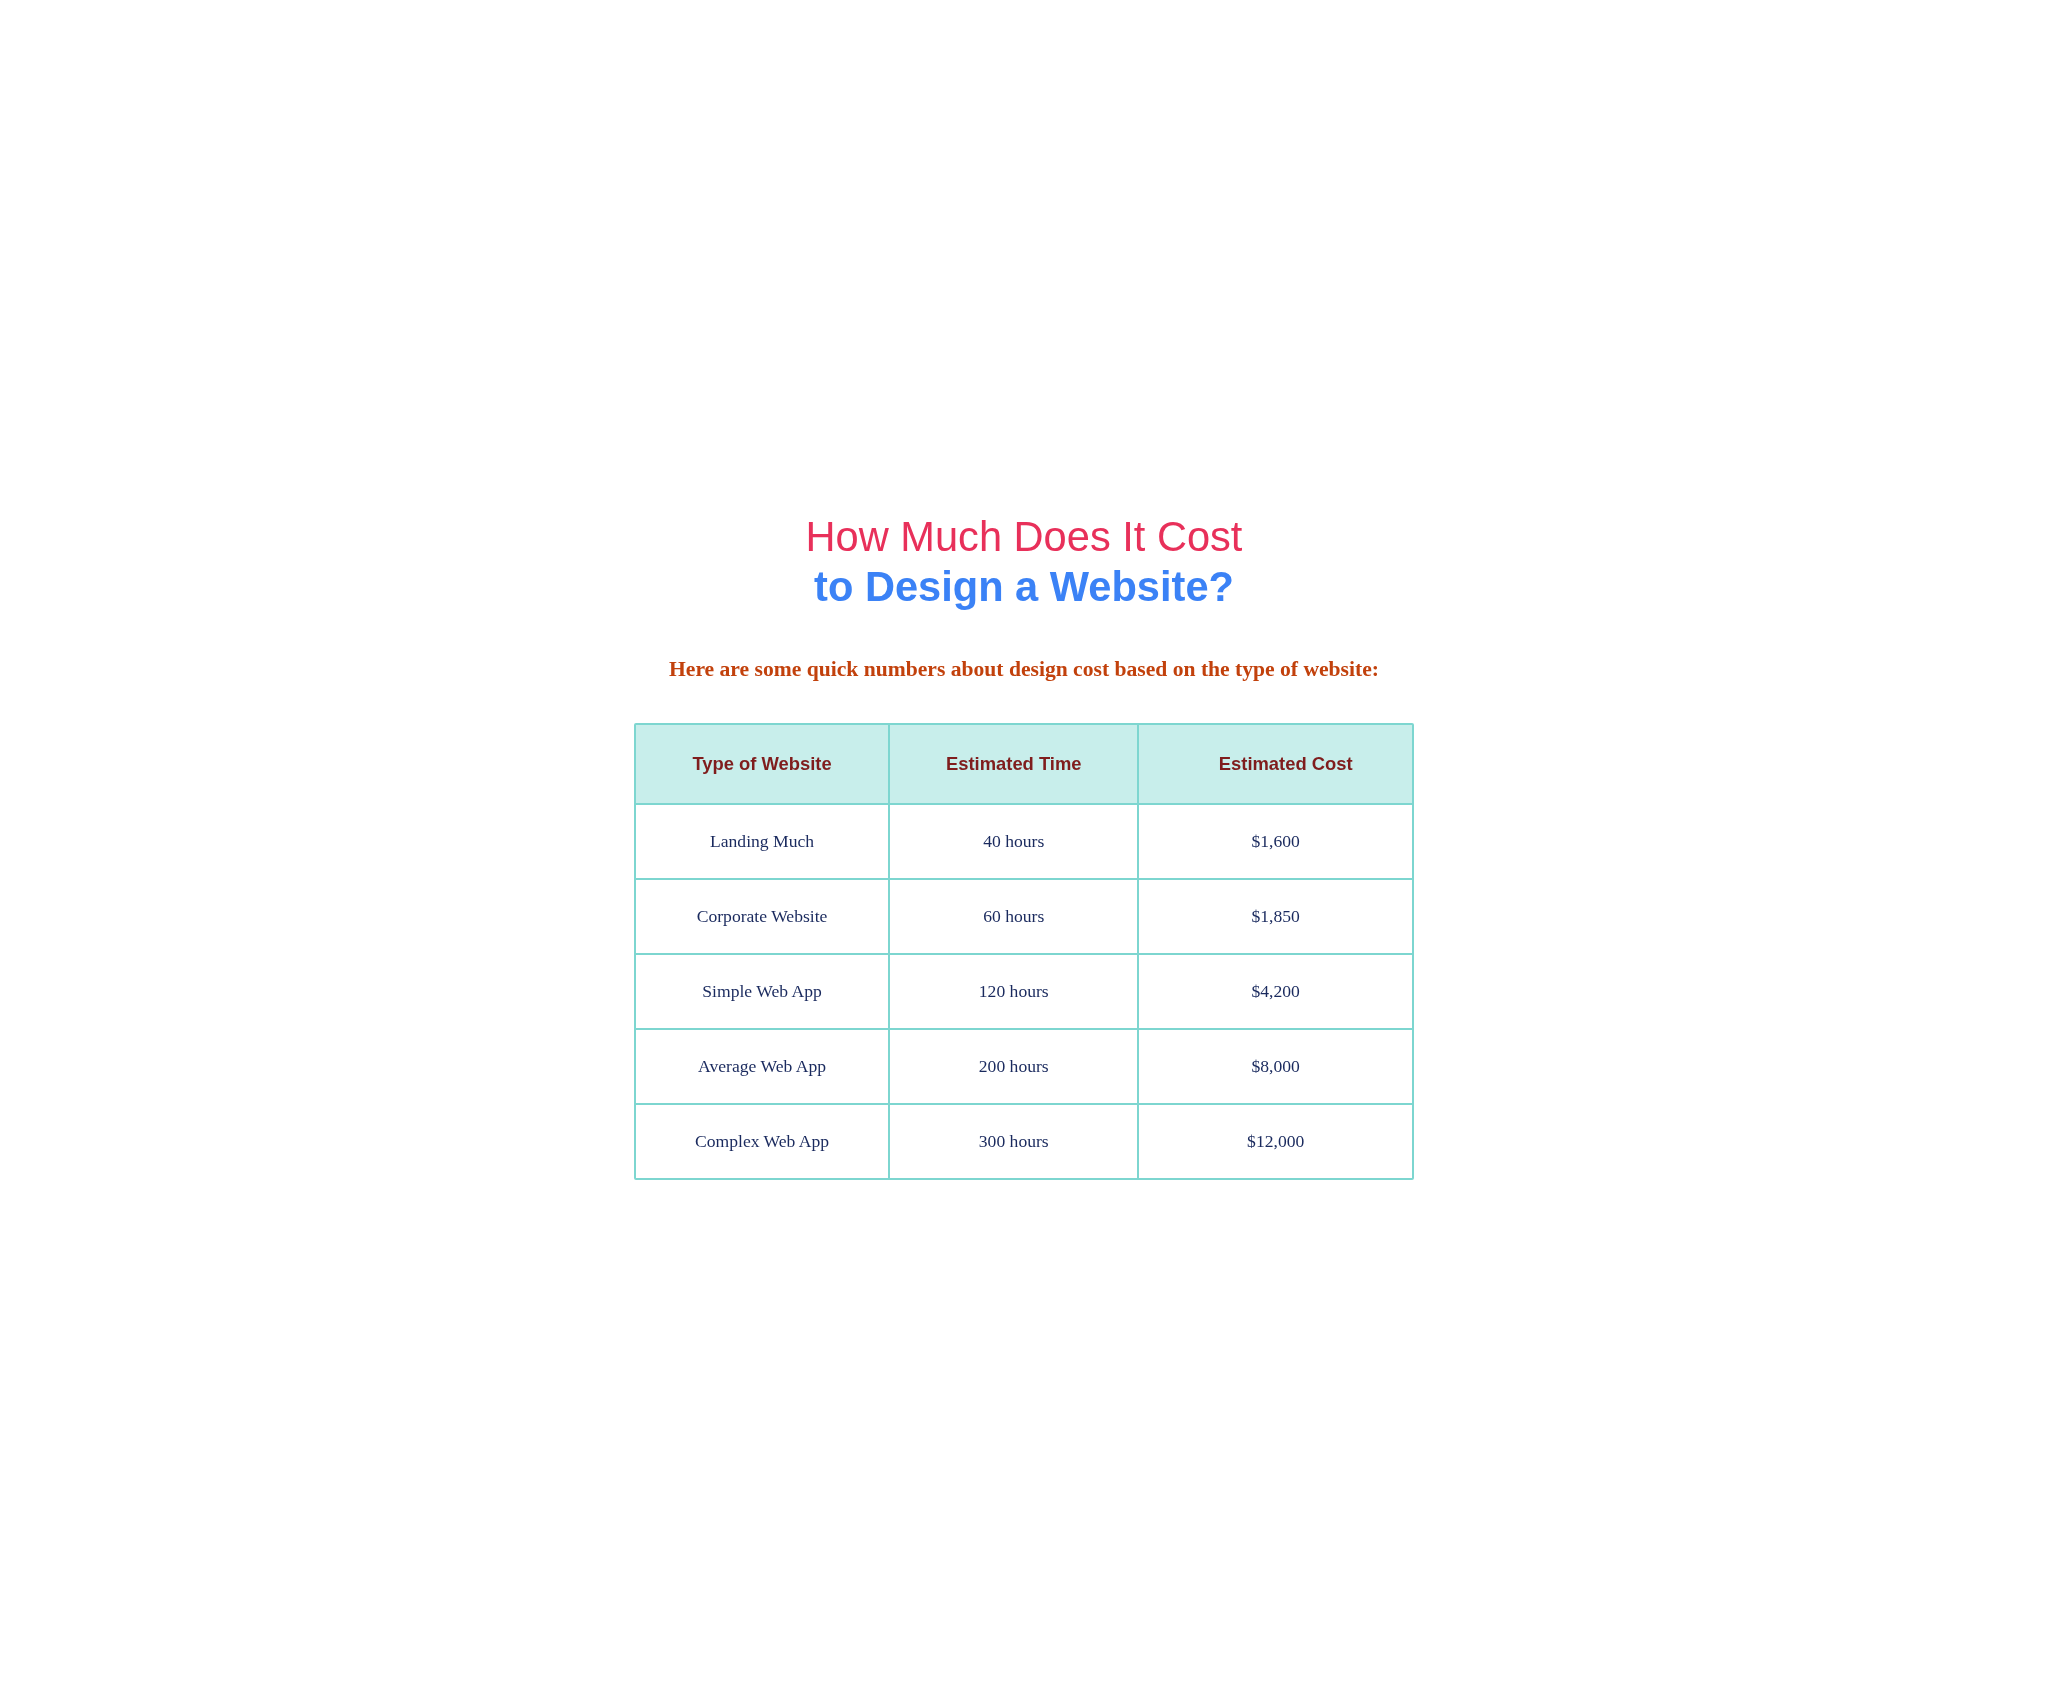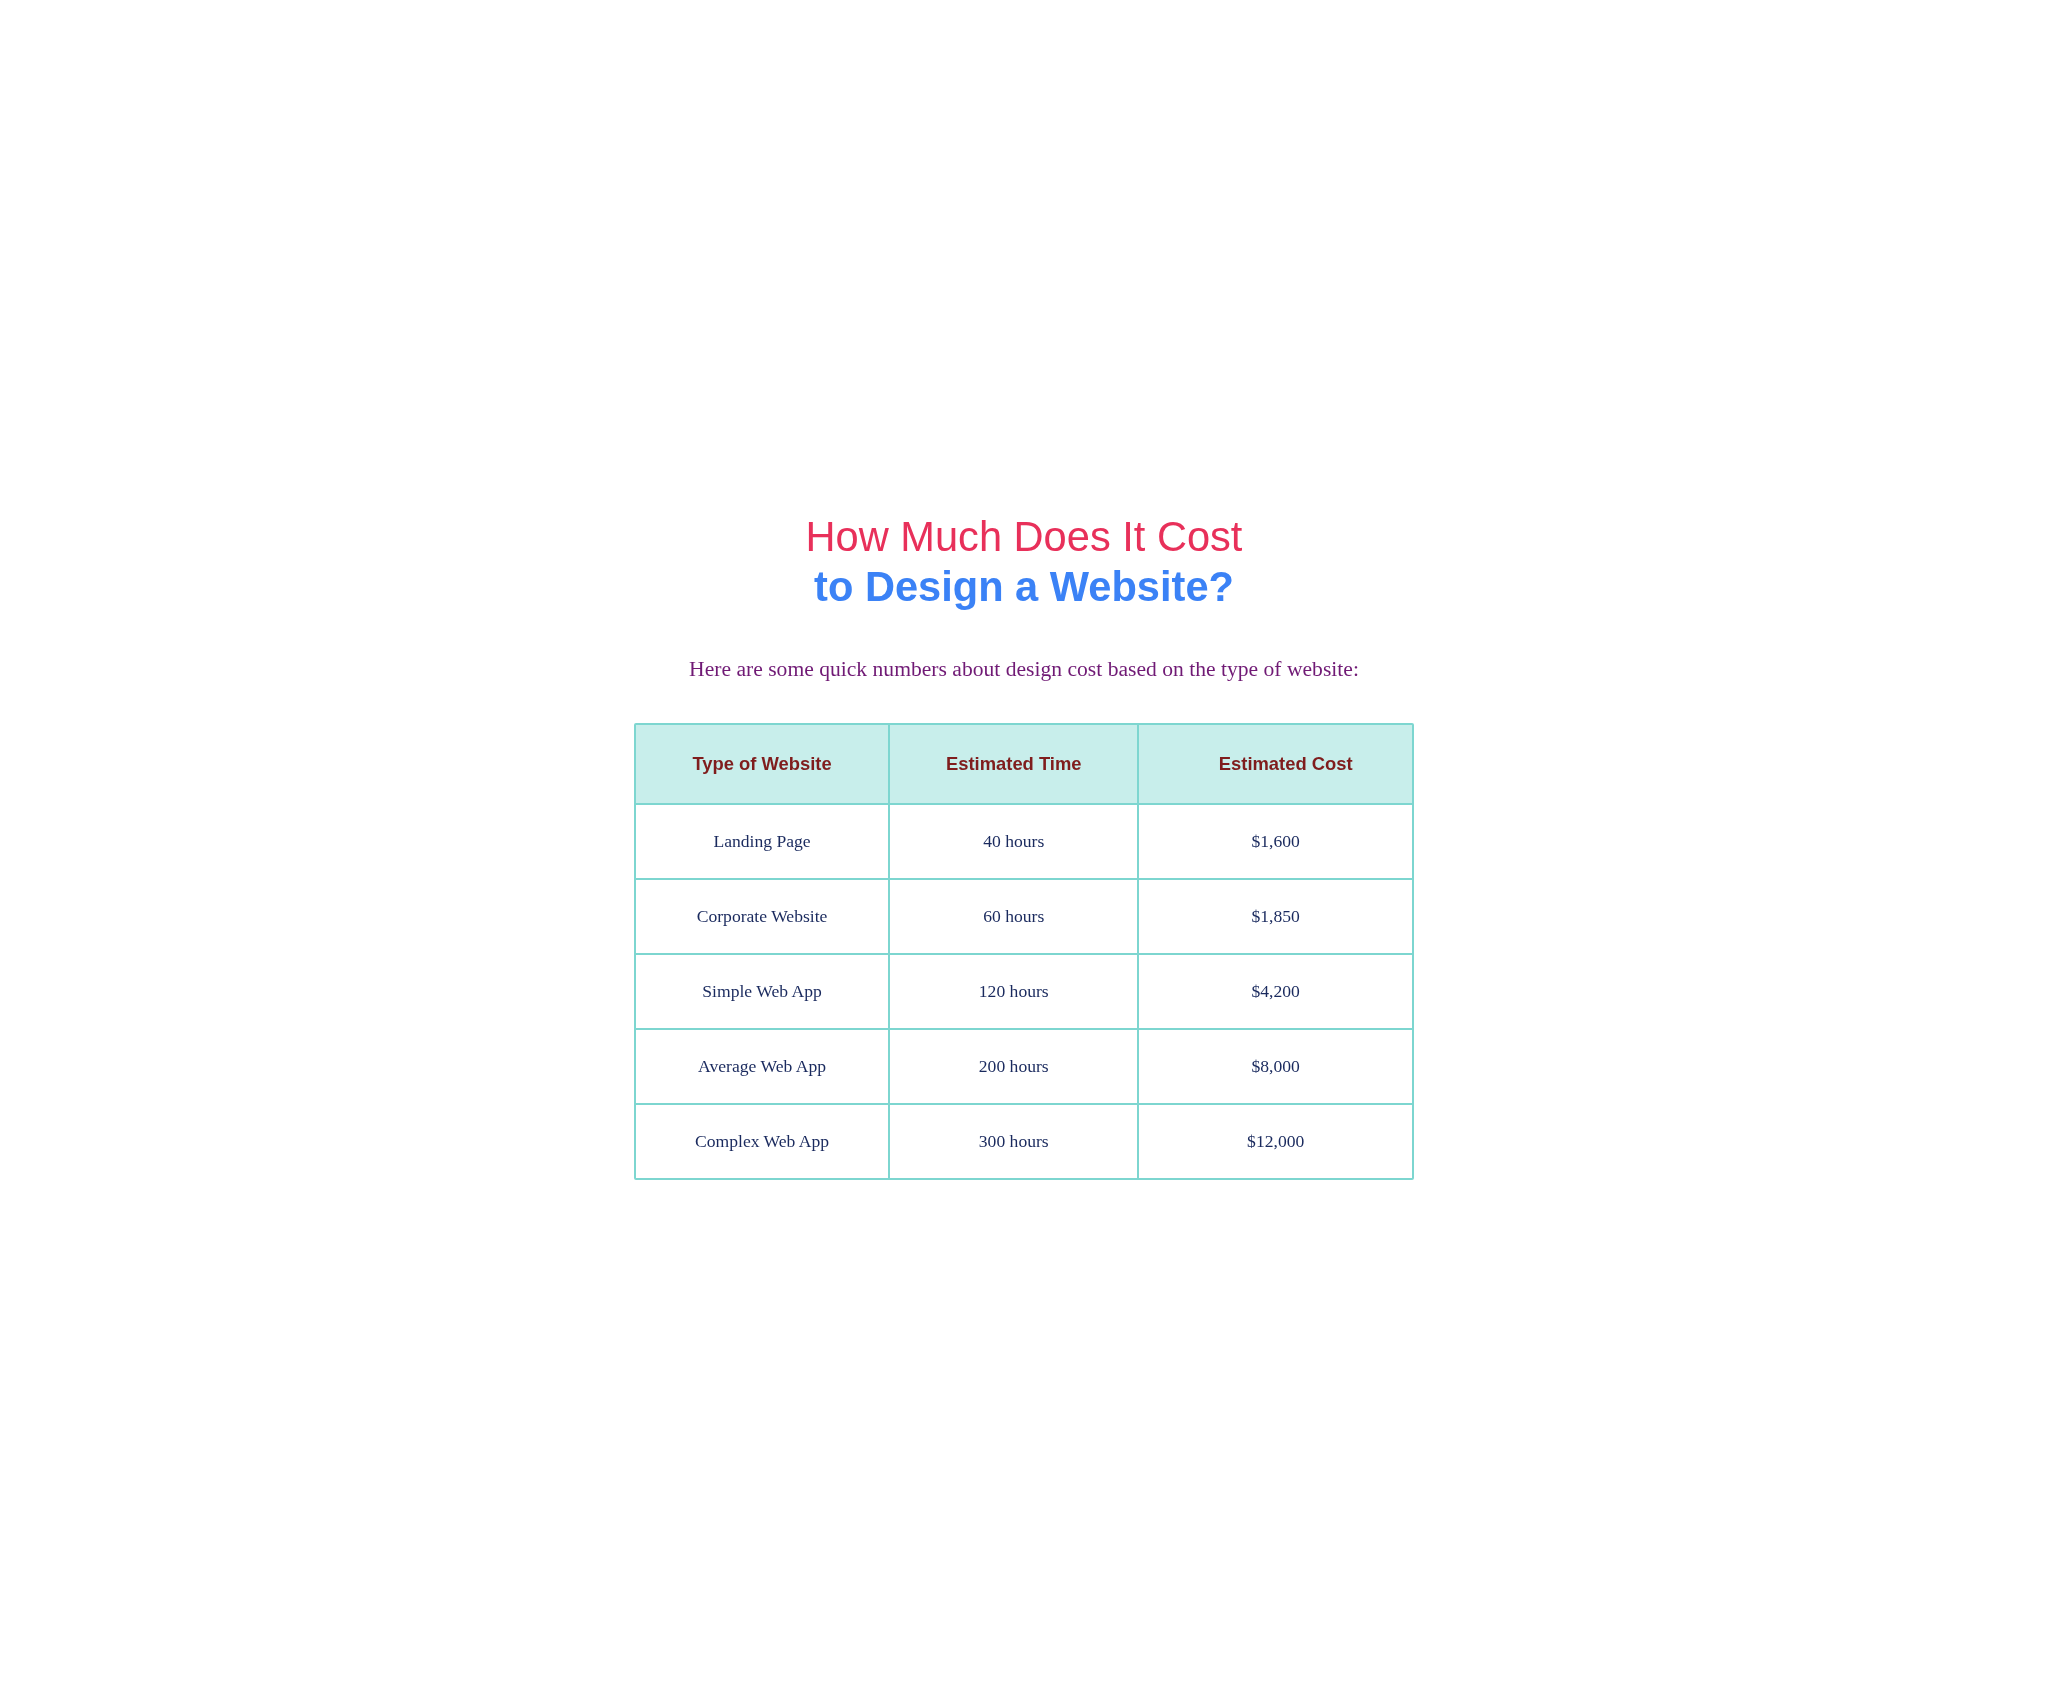--- a/index.html
+++ b/index.html
@@ -38,24 +38,24 @@
       color: #3b82f6;
       font-weight: 800;
       line-height: 1.2;
       font-family: Arial, sans-serif;
     }
 
     .subtitle {
       margin-top: 40px;
       margin-bottom: 36px;
       font-size: 1.35rem;
-      color: #701a75;
+      color: #c2410c;
       line-height: 1.6;
       font-family: 'Georgia', serif;
-      font-weight: 400;
+      font-weight: 700;
     }
 
     .table-wrapper {
       border: 2px solid #7dd6d0;
       border-radius: 2px;
       overflow: hidden;
     }
 
     table {
       width: 100%;
@@ -115,21 +115,21 @@
     <table>
       <thead>
         <tr>
             <th>Type of Website</th>
             <th>Estimated Time</th>
             <th>Estimated Cost</th>
           </tr>
       </thead>
       <tbody>
       <tr>
-            <td>Landing Page</td>
+            <td>Landing Much</td>
             <td>40 hours</td>
             <td>$1,600</td>
           </tr>
           <tr>
             <td>Corporate Website</td>
             <td>60 hours</td>
             <td>$1,850</td>
           </tr>
           <tr>
             <td>Simple Web App</td>

